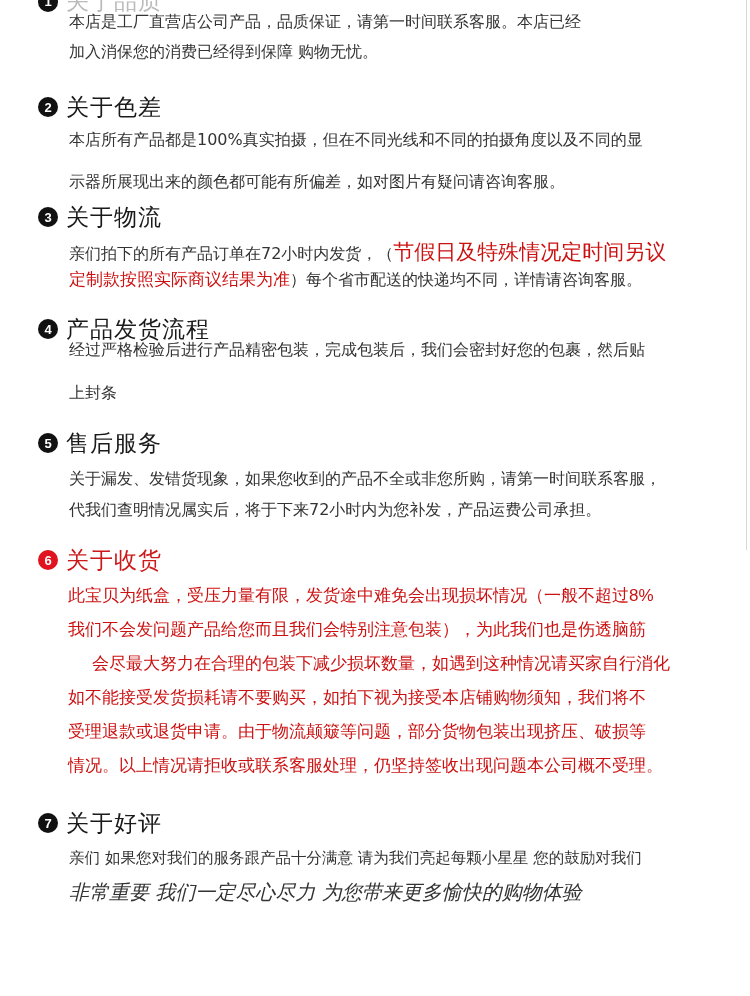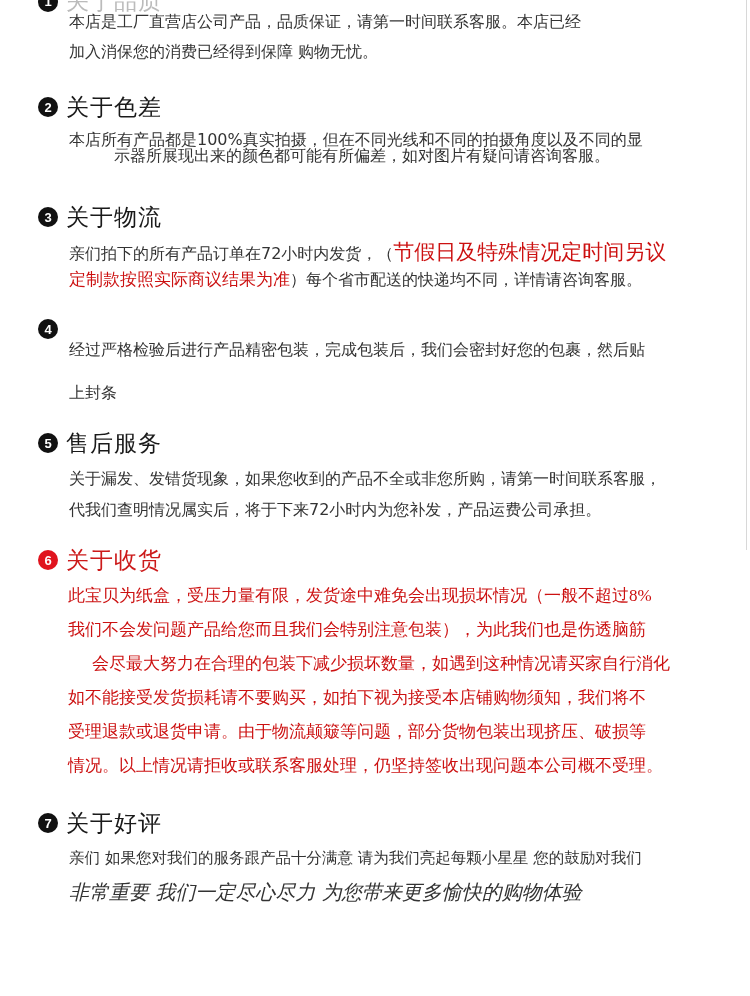--- a/index.html
+++ b/index.html
@@ -70,21 +70,21 @@
   }
   .body-line .red {
     color: #cc1111;
   }
   .red-line {
     position: absolute;
     left: 68px;
     font-size: 17px;
     color: #cc1111;
     white-space: nowrap;
-    font-family: Liberation Serif, serif;
+    font-family: Liberation Sans, sans-serif;
   }
   .cut-heading {
     position: absolute;
     left: 38px;
     top: -14px;
     display: flex;
     align-items: center;
   }
 </style>
 </head>
@@ -100,39 +100,40 @@
   <div class="body-line" style="top:12px;">本店是工厂直营店公司产品，品质保证，请第一时间联系客服。本店已经</div>
   <div class="body-line" style="top:42px;">加入消保您的消费已经得到保障  购物无忧。</div>
 </div>
 
 <div class="section" style="top:92px;">
   <div class="heading" style="top:0;">
     <span class="num-badge">2</span>
     <span class="heading-text">关于色差</span>
   </div>
   <div class="body-line" style="top:38px;">本店所有产品都是100%真实拍摄，但在不同光线和不同的拍摄角度以及不同的显</div>
-  <div class="body-line" style="top:54px;margin-left:45px;">示器所展现出来的颜色都可能有所偏差，如对图片有疑问请咨询客服。</div>
+  <div class="body-line" style="top:80px;">示器所展现出来的颜色都可能有所偏差，如对图片有疑问请咨询客服。</div>
 </div>
 
 <div class="section" style="top:202px;">
   <div class="heading" style="top:0;">
     <span class="num-badge">3</span>
     <span class="heading-text">关于物流</span>
   </div>
   <div class="body-line" style="top:36px;">
     <span>亲们拍下的所有产品订单在72小时内发货，（</span><span class="red" style="font-size:21px;">节假日及特殊情况定时间另议</span>
   </div>
   <div class="body-line" style="top:66px;">
     <span class="red" style="font-size:17px;">定制款按照实际商议结果为准</span><span>）每个省市配送的快递均不同，详情请咨询客服。</span>
   </div>
 </div>
 
 <div class="section" style="top:314px;">
   <div class="heading" style="top:0;">
     <span class="num-badge">4</span>
+    <span class="heading-text">产品发货流程</span>
   </div>
   <div class="body-line" style="top:26px;">经过严格检验后进行产品精密包装，完成包装后，我们会密封好您的包裹，然后贴</div>
   <div class="body-line" style="top:69px;">上封条</div>
 </div>
 
 <div class="section" style="top:428px;">
   <div class="heading" style="top:0;">
     <span class="num-badge">5</span>
     <span class="heading-text">售后服务</span>
   </div>

